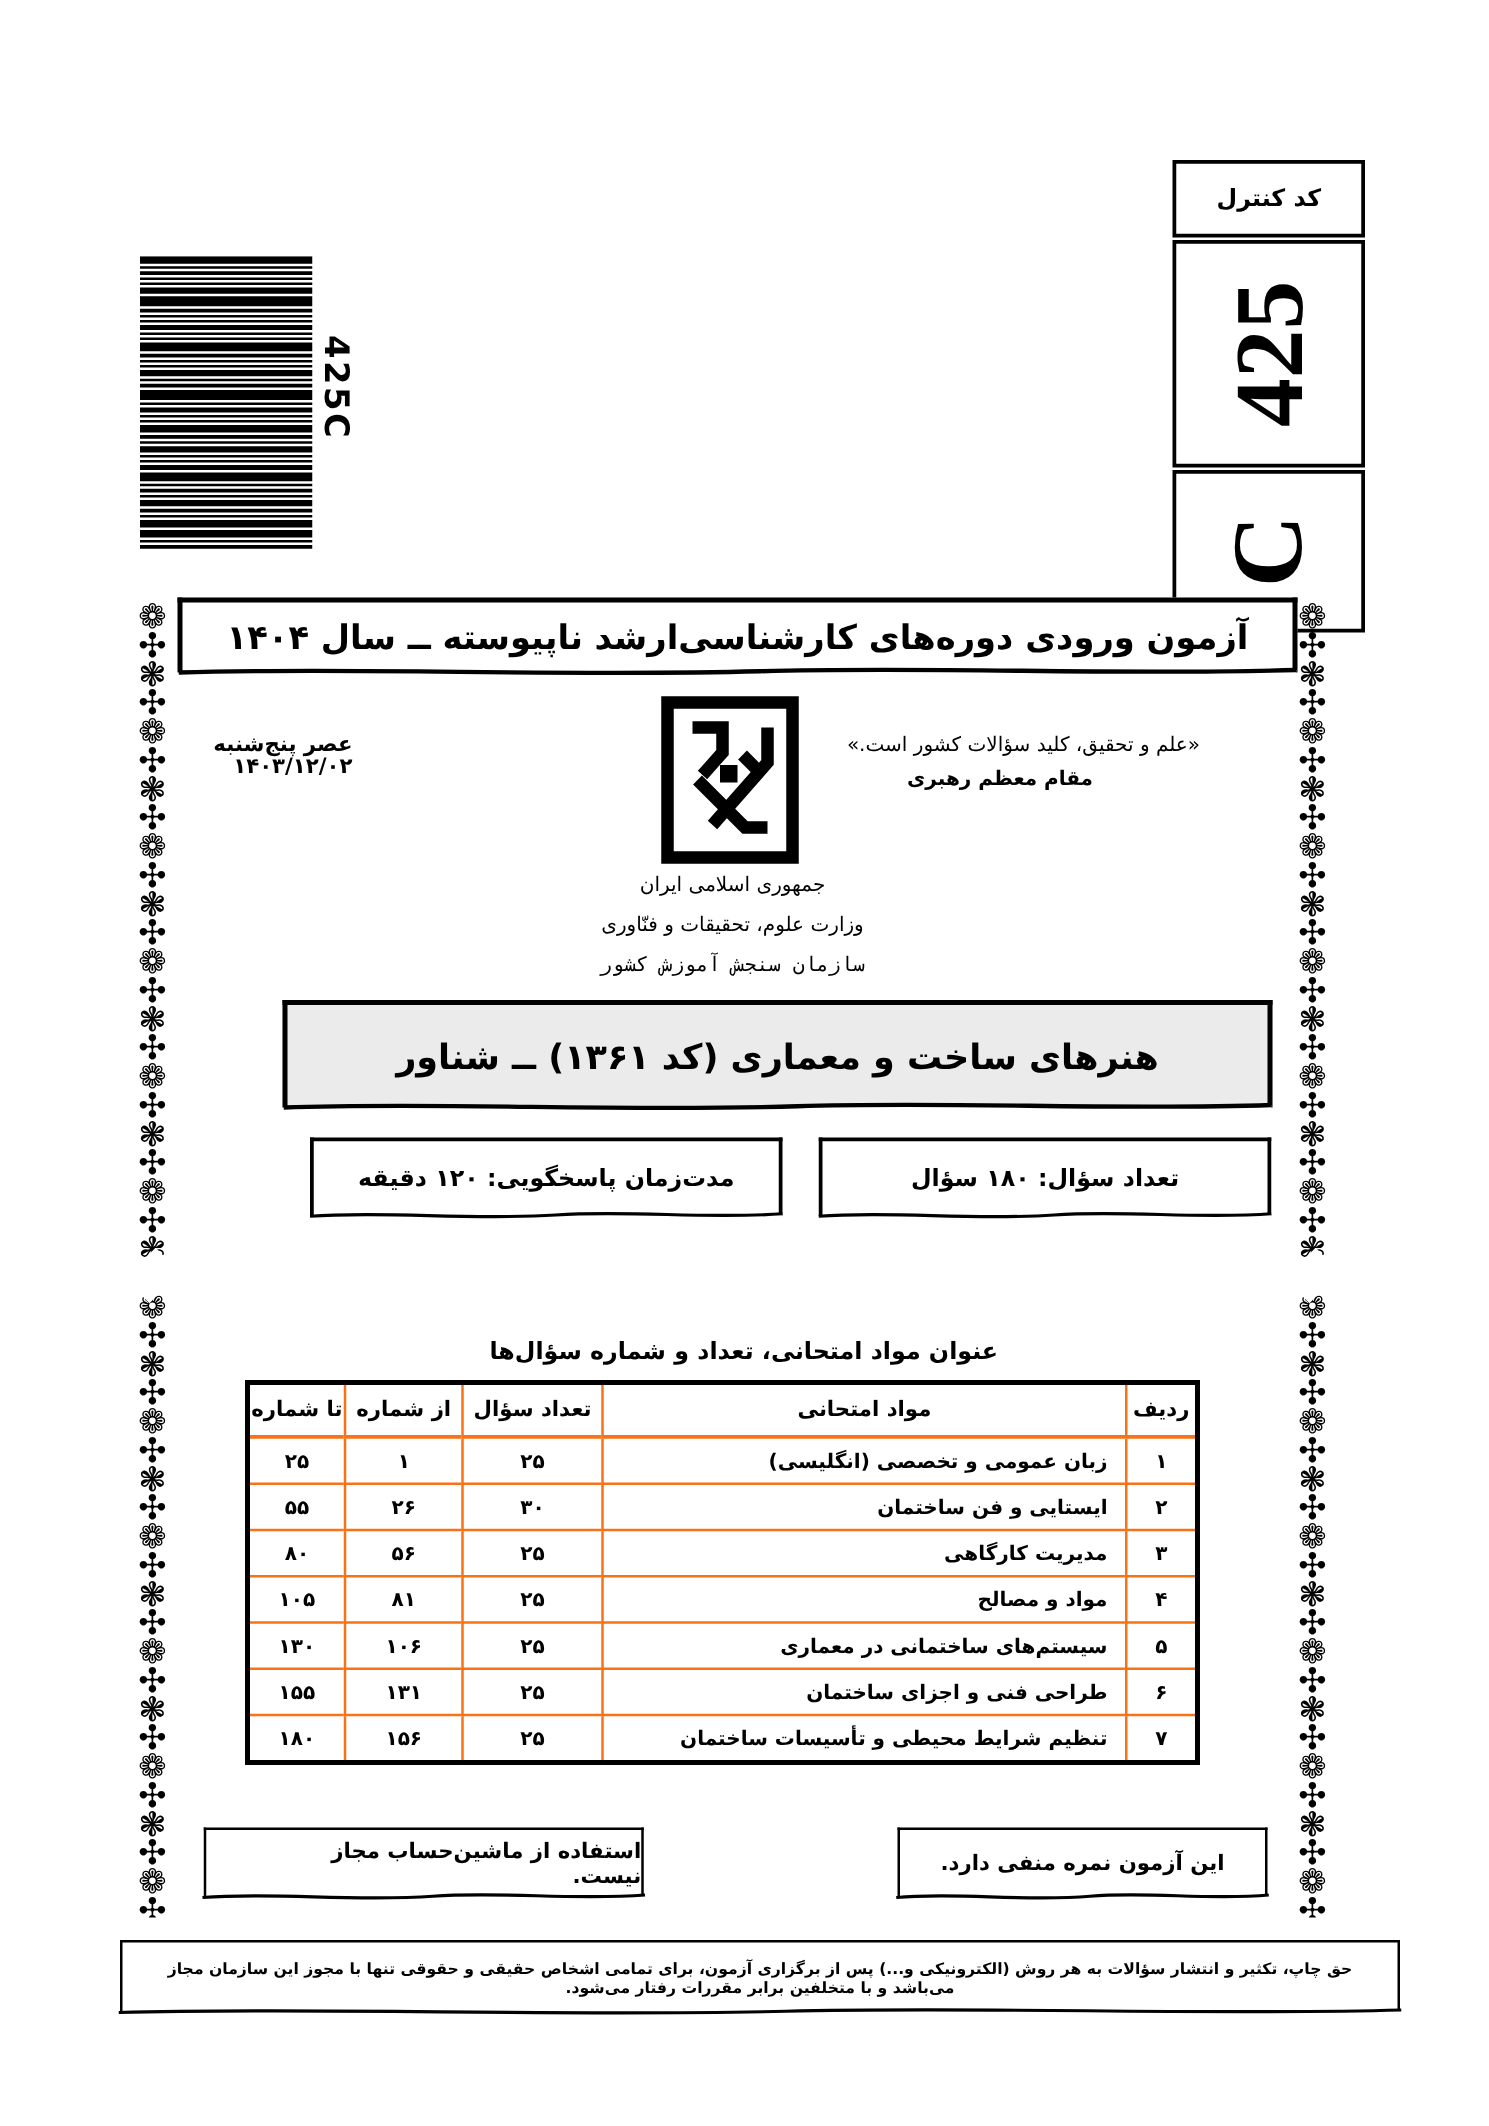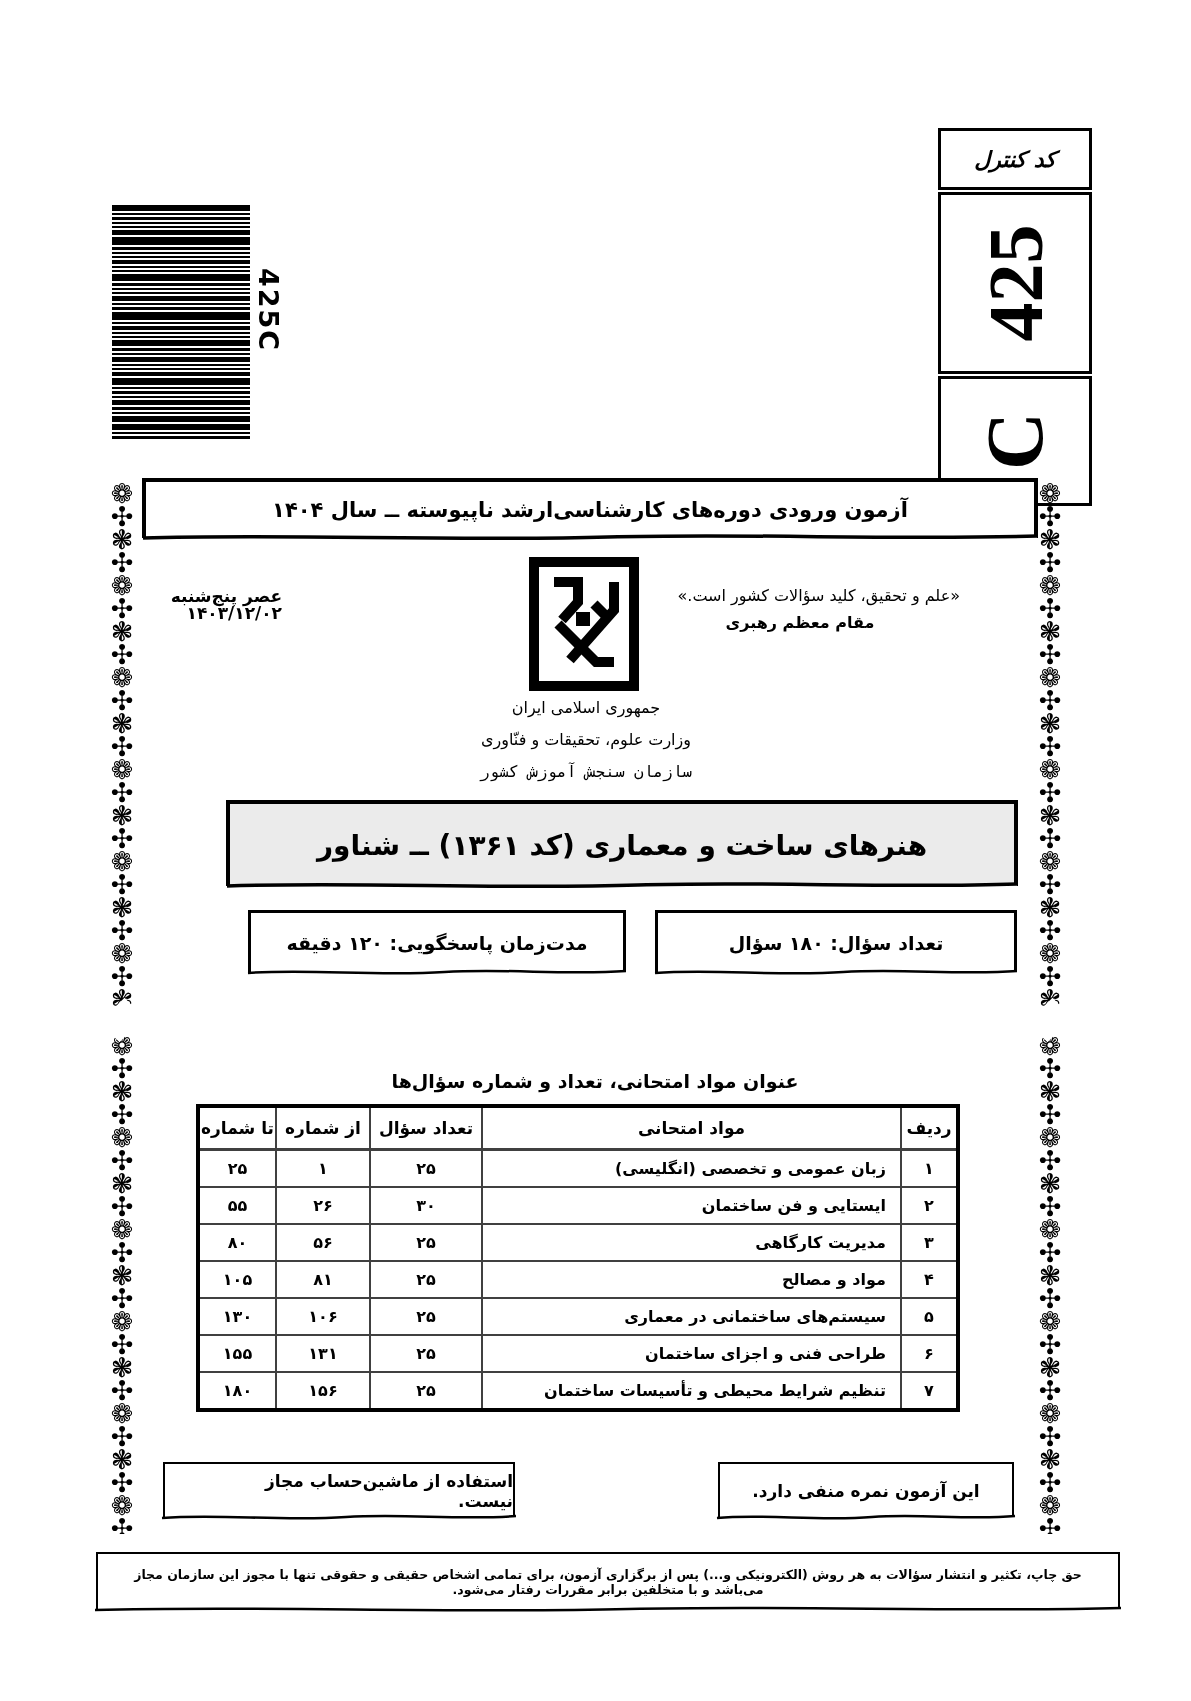--- a/index.html
+++ b/index.html
@@ -1,46 +1,46 @@
 <!DOCTYPE html>
 <html lang="fa" dir="rtl"><head>
 <meta charset="utf-8">
 <style>
   html,body{margin:0;padding:0;background:#fff;}
   body{font-family:"DejaVu Sans",sans-serif;color:#000;}
   #page{position:relative;width:1191px;height:1701px;background:#fff;overflow:hidden;direction:rtl;}
   .abs{position:absolute;}
   
   .ctrlbox{position:absolute;border:3px solid #000;display:flex;align-items:center;justify-content:center;background:#fff;}
-  .ctrl-label{font-size:22px;font-weight:700;font-style:italic;}
+  .ctrl-label{font-size:19px;font-weight:700;}
   .rot-ccw{transform:rotate(-90deg);font-family:"Liberation Serif","DejaVu Serif",serif;font-weight:700;line-height:1;}
   
   .barcode{position:absolute;left:112px;top:205px;width:138px;height:238px;overflow:hidden;}
   .barcode-caption{position:absolute;left:284px;top:268px;transform:rotate(90deg);transform-origin:left top;font-size:27px;font-weight:700;letter-spacing:2px;direction:ltr;}
   
   .ornament-strip{position:absolute;top:482px;width:40px;height:1052px;overflow:hidden;}
   .ornament-strip .glyphs{white-space:pre-line;text-align:center;font-size:27px;line-height:23px;color:#000;}
   .strip-diamond{position:absolute;left:6px;top:524px;width:28px;height:28px;background:#fff;transform:rotate(45deg) scaleY(1.25);}
   
   .wavybox{position:absolute;border:3px solid #000;border-bottom:none;background:#fff;display:flex;align-items:center;justify-content:center;}
   .wavybox .wave{position:absolute;left:-3px;bottom:-10px;width:calc(100% + 6px);height:16px;overflow:visible;}
-  .banner{font-size:21px;font-weight:700;border-width:4px;}
+  .banner{font-size:27px;font-weight:700;border-width:4px;}
   .exam-title{font-size:28px;font-weight:700;background:#ebebeb;border-width:4px;}
   .infobox{font-size:19px;font-weight:700;}
   .noticebox{font-size:17px;font-weight:700;}
   .copyrightbox{font-size:12.5px;font-weight:700;border-width:2px;text-align:center;padding:0 10px;}
   
   .quote1{font-size:16px;text-align:right;}
   .quote2{font-size:16px;font-weight:700;text-align:center;padding-left:40px;margin-top:8px;}
   .datebox{font-size:17px;font-weight:700;text-align:center;line-height:1;}
   .org-caption{font-size:16px;text-align:center;width:300px;}
   
   .tbl-title{font-size:19px;font-weight:700;text-align:center;}
   table.exam-table{position:absolute;left:196px;top:1104px;width:760px;border-collapse:collapse;table-layout:fixed;direction:rtl;}
-  table.exam-table th,table.exam-table td{border:2px solid #404040;font-weight:700;text-align:center;vertical-align:middle;}
+  table.exam-table th,table.exam-table td{border:2px solid #f97316;font-weight:700;text-align:center;vertical-align:middle;}
   table.exam-table{border:4px solid #000;}
   table.exam-table th{height:38px;font-size:17px;border-bottom-width:3px;}
   table.exam-table td{height:33px;font-size:16px;}
   table.exam-table td.subject{text-align:right;padding-right:14px;}
 </style>
 </head>
 <body>
 
 <div id="page">
 

